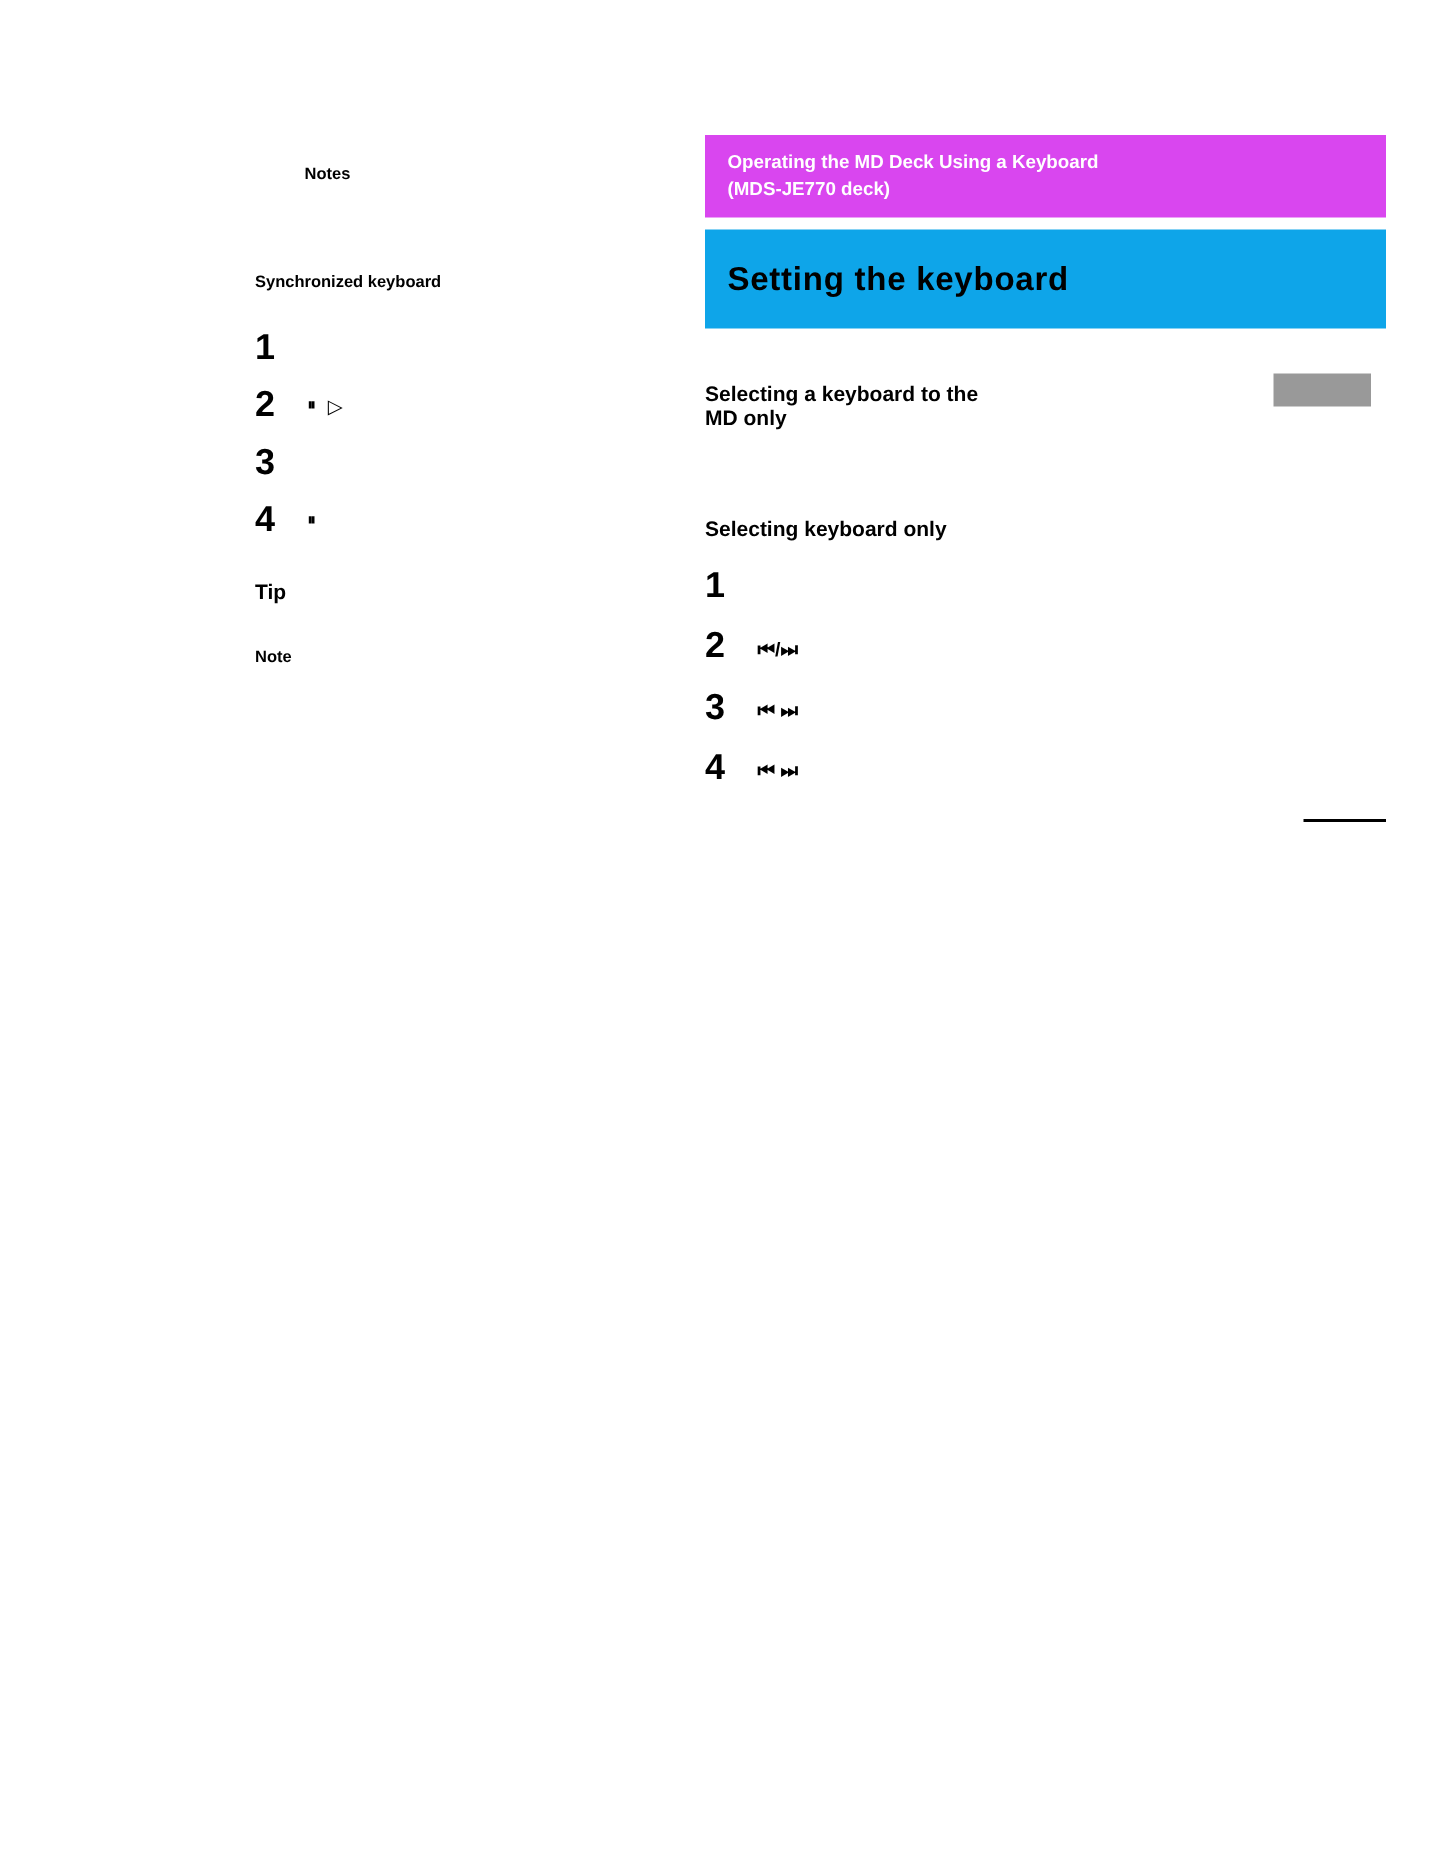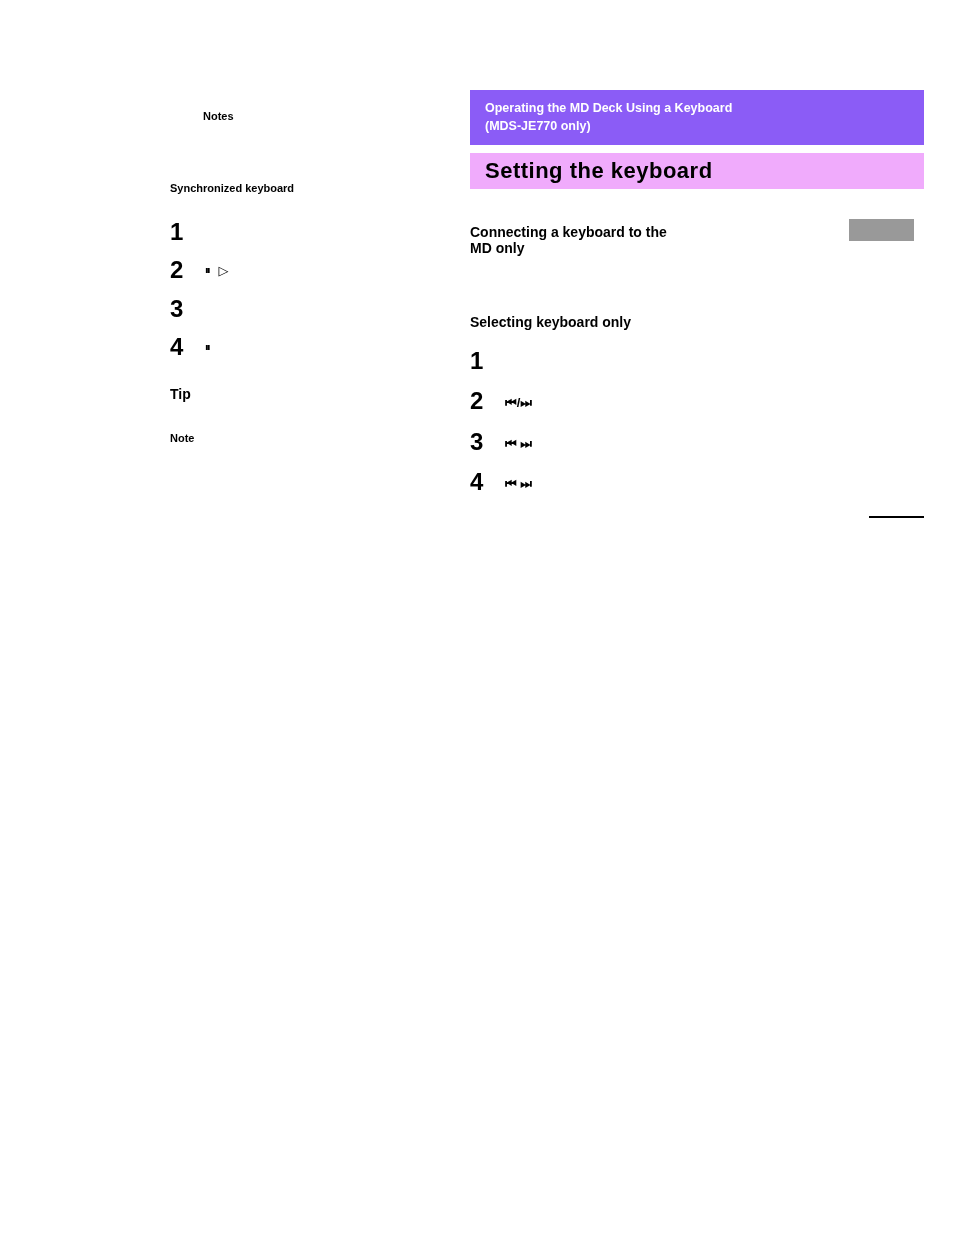--- a/index.html
+++ b/index.html
@@ -33,33 +33,33 @@
     .right-col {
       position: absolute;
       left: 450px;
       top: 90px;
       width: 504px;
       padding: 0 30px 0 20px;
     }
 
     
     .header-box {
-      background: #8b5cf6;
+      background: #d946ef;
       color: #ffffff;
       padding: 10px 15px;
       margin-bottom: 8px;
       font-size: 12.5px;
       font-weight: bold;
       line-height: 1.4;
     }
 
     
     .section-title {
-      background: #f0abfc;
-      padding: 5px 15px;
+      background: #0ea5e9;
+      padding: 20px 15px;
       font-size: 22px;
       font-weight: bold;
       color: #000000;
       margin-bottom: 30px;
       letter-spacing: 0.5px;
     }
 
     
     .notes-label {
       font-size: 11px;
@@ -242,30 +242,30 @@
     <div class="tip-label">Tip</div>
 
     <div class="note-label">Note</div>
 
   </div>
 
   <div class="right-col">
 
     <div class="header-box">
       <span>Operating the MD Deck Using a Keyboard</span><br>
-      <span>(MDS-JE770 only)</span>
+      <span>(MDS-JE770 deck)</span>
     </div>
 
     <div class="section-title">Setting the keyboard</div>
 
     <div class="connecting-section">
       <div style="position:relative; display:flex; align-items:flex-start;">
         <div>
           <div class="subsection-title">
-            <span>Connecting a keyboard to the</span><br>
+            <span>Selecting a keyboard to the</span><br>
             <span>MD only</span>
           </div>
         </div>
         <div class="gray-bar"></div>
       </div>
     </div>
 
     <div class="selecting-section">
       <div class="subsection-title">Selecting keyboard only</div>
 

